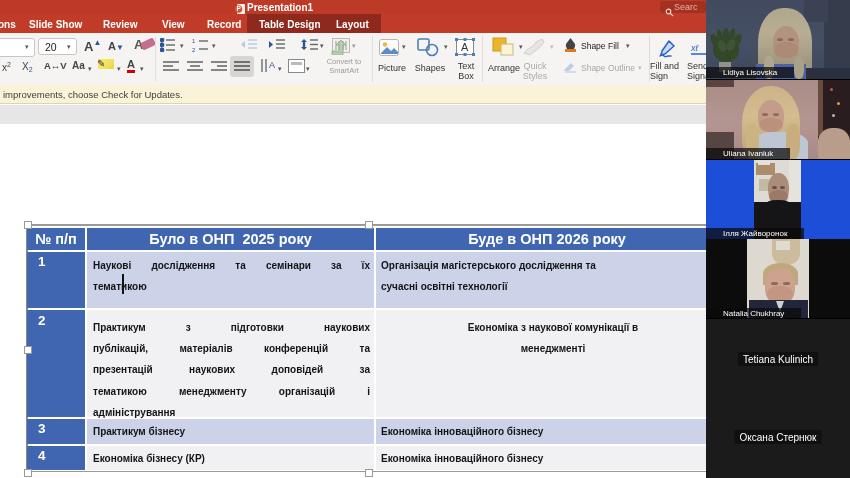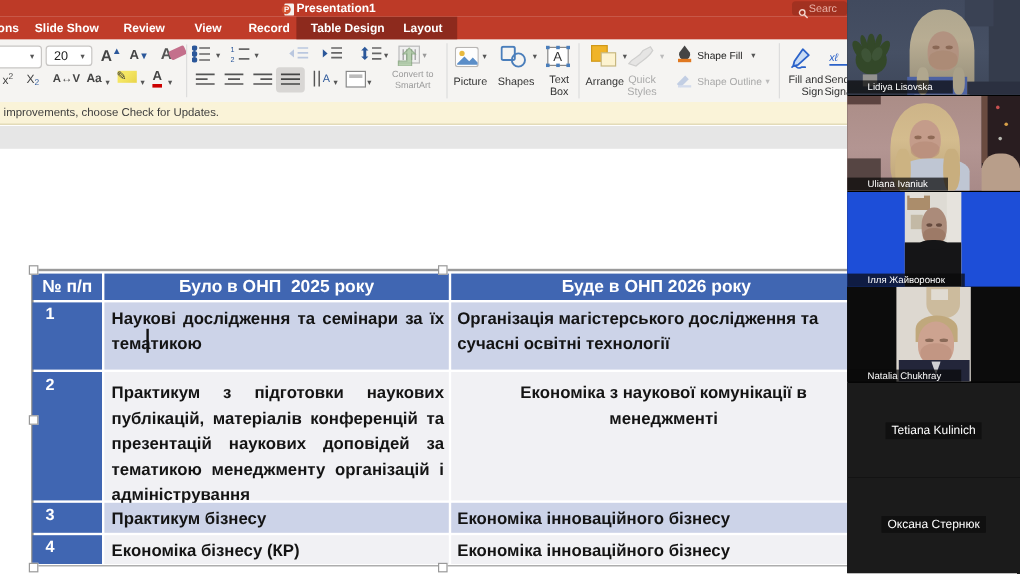--- a/index.html
+++ b/index.html
@@ -12,21 +12,21 @@
   #ribbon{left:0;top:33px;width:706px;height:52px;background:#f5f4f2;}
   #notif{left:0;top:85px;width:706px;height:19px;background:#faf3d8;border-bottom:1px solid #ddd5b0;
     color:#3c3c3c;font-size:9.5px;line-height:19px;padding-left:3px;box-sizing:border-box}
   #grayband{left:0;top:105px;width:706px;height:19px;background:#e6e6e6;}
   
   .cell{position:absolute;box-sizing:border-box;color:#141414}
   .hdr{background:#4066b2;color:#fff;font-weight:bold;font-size:14.5px;text-align:center}
   .numc{background:#4066b2;color:#fff;font-weight:bold;font-size:13.5px;padding-left:11px}
   .lite{background:#ccd3e8}
   .wite{background:#f1f1f4}
-  .body{font-size:14px;font-weight:bold;line-height:21.2px;padding:3px 4px 16px 6px}
+  .body{font-size:10px;font-weight:bold;line-height:21.2px;padding:3px 4px 16px 6px}
   .jst{text-align:justify;text-align-last:justify}
   
   #strip{left:706px;top:0;width:144px;height:478px;background:#000;}
   .tile{position:absolute;left:0;width:144px;overflow:hidden}
   .nlab{position:absolute;left:0;color:#fff;background:rgba(10,10,10,.72);
     font-size:8px;padding:1px 17px;white-space:nowrap}
   .clab{position:absolute;color:#fff;background:#101010;font-size:10px;padding:1.5px 5px;white-space:nowrap}
 </style></head>
 <body>
 <div id="stage">
@@ -268,21 +268,21 @@
     <div class="abs" style="left:581px;top:30px;font-size:8.5px;color:#a8a8a8">Shape Outline</div>
     <div class="abs" style="left:638px;top:31px;color:#bbb;font-size:7px">▾</div>
 
     <div class="abs" style="left:649px;top:3px;width:1px;height:46px;background:#ddd"></div>
     <div class="abs" style="left:657px;top:6px;width:22px;height:20px">
       <svg width="22" height="20">
           <path d="M12 2 L17 7 L8 15 L4 16 L5 12 z" fill="#c9dcf5" stroke="#2b62c9" stroke-width="1.5" stroke-linejoin="round"></path>
           <path d="M3 17 C5 15 6 16 7 17 C8 18 9 18 11 17 L14 17" fill="none" stroke="#2b62c9" stroke-width="1.4" stroke-linecap="round"></path>
         </svg>
     </div>
-    <div class="abs" style="left:650px;top:29px;width:36px;height:20px;font-size:9px;color:#333;text-align:right;line-height:9.5px">Fill and<br>Sign</div>
+    <div class="abs" style="left:650px;top:29px;width:36px;height:20px;font-size:9px;color:#333;text-align:left;line-height:9.5px">Fill and<br>Sign</div>
     <div class="abs" style="left:691px;top:8px;width:22px;height:18px">
       <svg width="22" height="18">
           <text x="0" y="10" font-size="9" fill="#2b62c9" font-family="sans-serif" font-style="italic">xℓ</text>
           <line x1="0" y1="13" x2="16" y2="13" stroke="#2b62c9" stroke-width="1.5"></line>
         </svg>
     </div>
     <div class="abs" style="left:687px;top:29px;width:34px;height:20px;font-size:9px;color:#333;text-align:left;line-height:9.5px">Send <br>Signa</div>
   </div>
   <div class="abs" id="notif">improvements, choose Check for Updates.</div>
   <div class="abs" id="grayband"></div>

